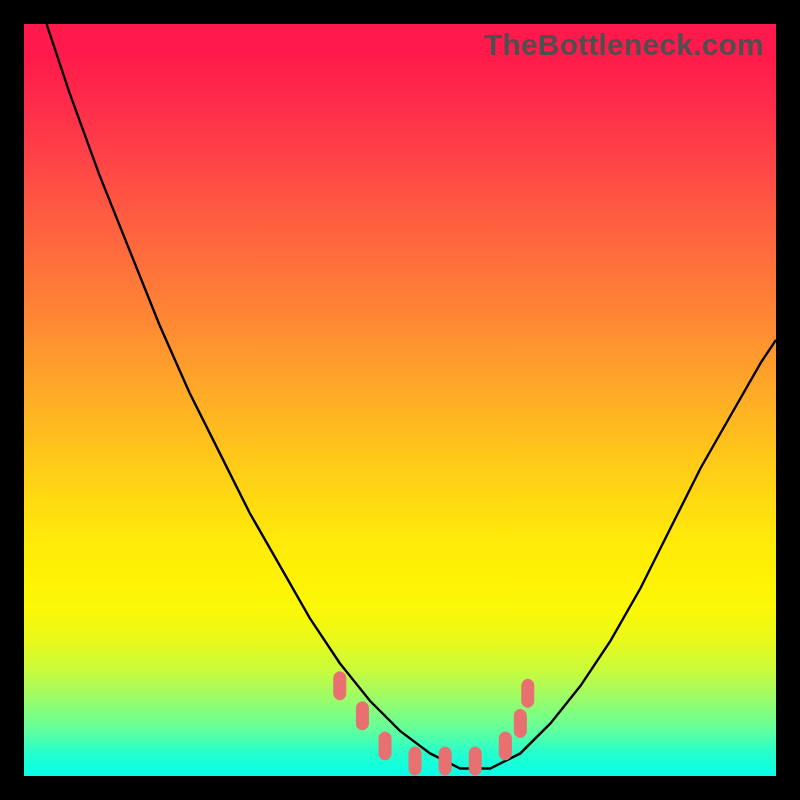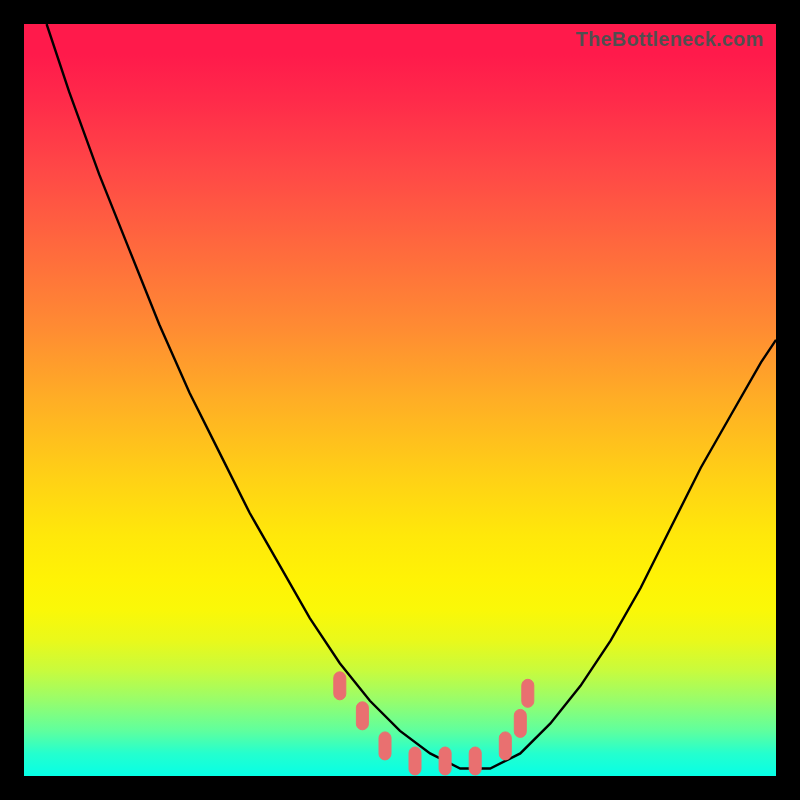--- a/index.html
+++ b/index.html
@@ -34,21 +34,21 @@
       #5fff9e 94%,
       #24ffce 97%,
       #06ffe6 100%
     );
   }
   .watermark {
     position: absolute;
     top: 4px;
     right: 12px;
     font-family: Arial, Helvetica, sans-serif;
-    font-size: 20px;
+    font-size: 30px;
     font-weight: 700;
     color: #4f4f50;
     letter-spacing: 0.2px;
   }
   svg.curve {
     position: absolute;
     left: 0; top: 0;
     width: 100%;
     height: 100%;
   }

